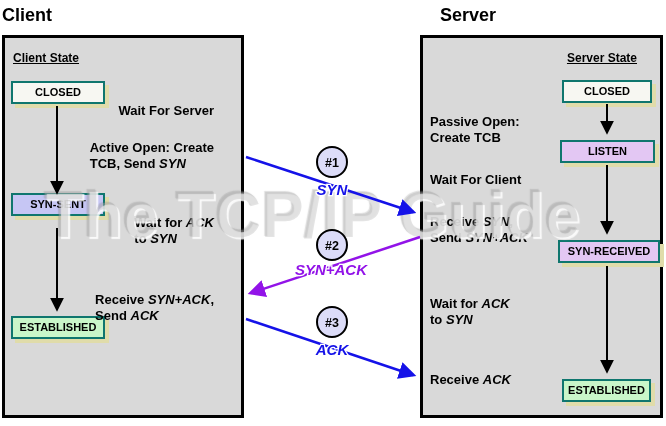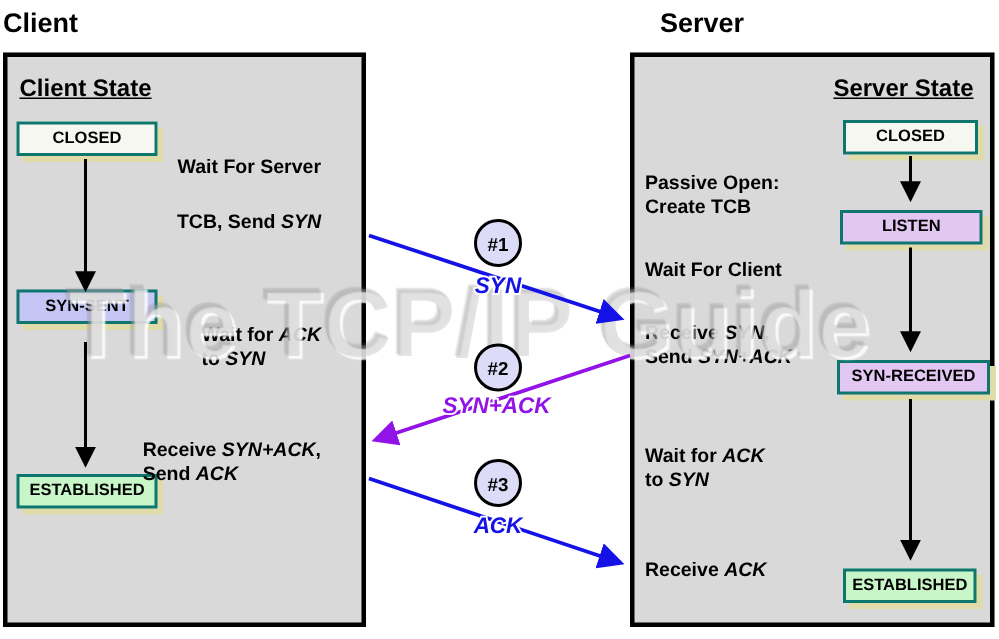--- a/index.html
+++ b/index.html
@@ -12,25 +12,25 @@
   }
   .client-title{left:2px;width:242px;}
   .server-title{left:440px;width:243px;}
   .panel{
     position:absolute;top:35px;height:383px;background:var(--panel_bg,#d9d9d9);
     border:3px solid #000;box-sizing:border-box;
   }
   .client-panel{left:2px;width:242px;}
   .server-panel{left:420px;width:243px;}
   .state-header{
-    position:absolute;font-size:16px;font-weight:bold;text-decoration:underline;
+    position:absolute;font-size:12px;font-weight:bold;text-decoration:underline;
     white-space:nowrap;
   }
   .client-panel .state-header{left:8px;top:13px;}
-  .server-panel .state-header{right:11px;top:13px;}
+  .server-panel .state-header{right:23px;top:13px;}
   .state-box{
     position:absolute;border:2px solid #0f766e;
     box-shadow:4px 4px 0 var(--box_shadow,#e0dcaa);
     text-align:center;font-size:11px;font-weight:bold;
     height:19px;line-height:19px;white-space:nowrap;
   }
   .sb-c0{left:6px;top:43px;width:90px;background:var(--closed_bg,#f7f7f2);}
   .sb-c1{left:6px;top:155px;width:90px;background:var(--syn_sent_bg,#c6c6f4);}
   .sb-c2{left:6px;top:278px;width:90px;background:var(--established_bg,#c9f6c9);}
   .sb-s0{left:139px;top:42px;width:86px;background:var(--closed_bg,#f7f7f2);}
@@ -81,20 +81,21 @@
     <div class="state-box sb-c1">
       <span>SYN-SENT</span>
     </div>
     <div class="state-box sb-c2">
       <span>ESTABLISHED</span>
     </div>
     <div class="ann right ann-c0">
         <div><span>Wait For Server</span></div>
       </div>
     <div class="ann right ann-c1">
+        <div><span>Active Open: Create</span></div>
         <div><span>TCB, Send </span><span style="font-style: italic;">SYN</span></div>
       </div>
     <div class="ann right ann-c2">
         <div><span>Wait for </span><span style="font-style: italic;">ACK</span></div>
         <div><span>to </span><span style="font-style: italic;">SYN</span></div>
       </div>
     <div class="ann right ann-c3">
         <div><span>Receive </span><span style="font-style: italic;">SYN+ACK</span><span>,</span></div>
         <div><span>Send </span><span style="font-style: italic;">ACK</span></div>
       </div>

